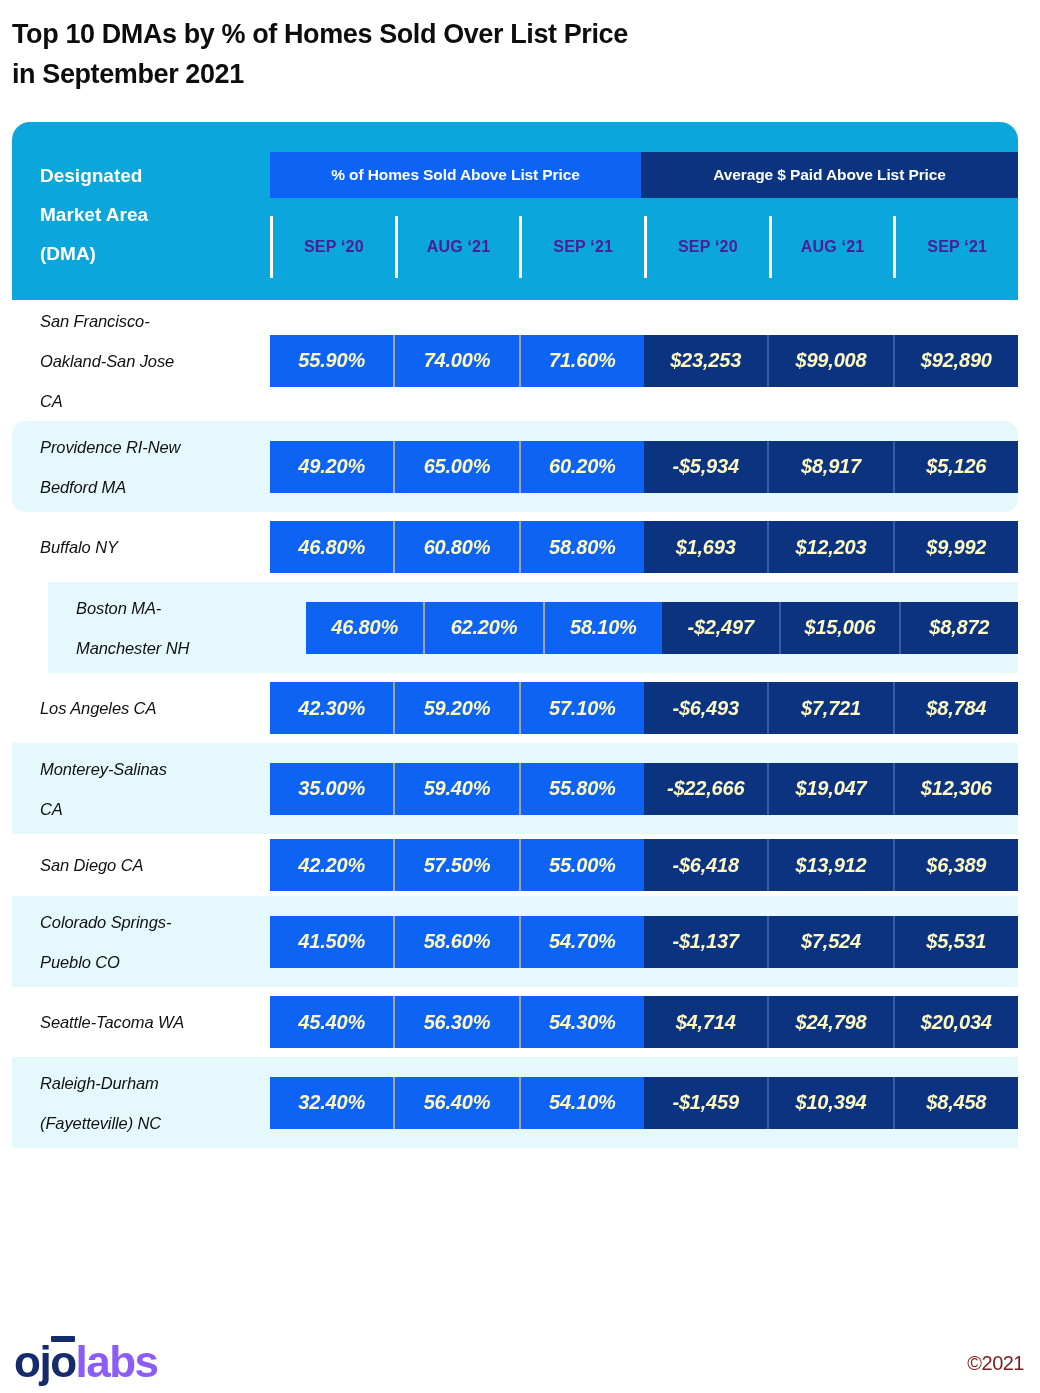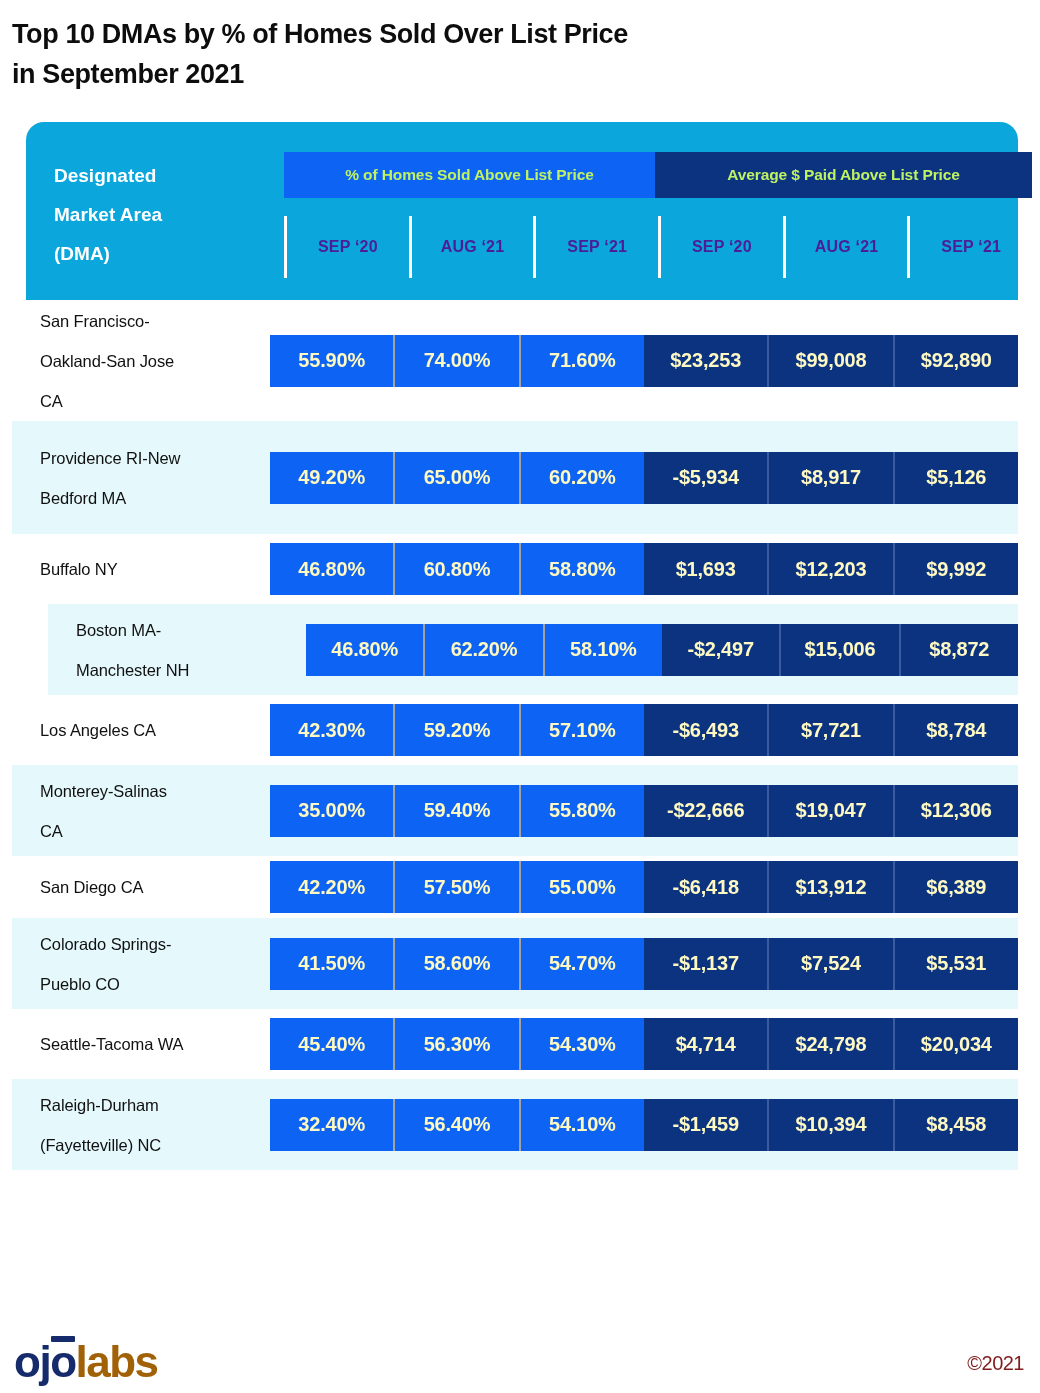--- a/index.html
+++ b/index.html
@@ -36,40 +36,39 @@
     top: 122px;
     width: 1006px;
   }
 
   
   .thead {
     background: #0BA6DC;
     border-radius: 18px 18px 0 0;
     height: 178px;
     position: relative;
-    margin-left: 14px;
   }
   .dma-title {
     position: absolute;
     left: 28px;
     top: 34px;
     width: 215px;
     color: #ffffff;
     font-size: 19px;
     font-weight: bold;
     line-height: 39px;
   }
   .group-bar {
     position: absolute;
     top: 30px;
     height: 46px;
     display: flex;
     align-items: center;
     justify-content: center;
-    color: #bef264;
+    color: #ffffff;
     font-size: 15.5px;
     font-weight: bold;
     letter-spacing: -0.1px;
     white-space: nowrap;
   }
   .group-bar.pct {
     left: 258px;
     width: 371px;
     background: #0D63F3;
   }
@@ -98,20 +97,21 @@
     border-left: 3px solid #ffffff;
     white-space: nowrap;
   }
 
   
   .trow {
     position: relative;
     display: flex;
     align-items: center;
     background: #ffffff;
+    font-style: italic;
   }
   .trow.alt { background: #E5F9FD; }
 
   .dma-cell {
     width: 258px;
     flex: 0 0 258px;
     padding-left: 28px;
     box-sizing: border-box;
     font-size: 16.5px;
     line-height: 40px;
@@ -172,21 +172,21 @@
   .logo .ojo-o2::before {
     content: "";
     position: absolute;
     left: 1px;
     right: 1px;
     top: -2px;
     height: 6px;
     background: #152B6B;
     border-radius: 1px;
   }
-  .logo .labs { color: #a16207; }
+  .logo .labs { color: #8b5cf6; }
   .copyright {
     position: absolute;
     right: 16px;
     top: 22px;
     font-size: 20px;
     color: #7f1d1d;
     letter-spacing: -0.5px;
   }
 </style>
 </head>
@@ -228,21 +228,21 @@
         </div>
         <div class="vals">
           <div class="vcell pct">55.90%</div>
           <div class="vcell pct">74.00%</div>
           <div class="vcell pct">71.60%</div>
           <div class="vcell avg gstart">$23,253</div>
           <div class="vcell avg">$99,008</div>
           <div class="vcell avg">$92,890</div>
         </div>
       </div>
-      <div class="trow alt" style="height: 113px;">
+      <div class="trow alt" style="height: 91px; border-radius: 14px;">
         <div class="dma-cell">
           <div>Providence RI-New</div>
           <div>Bedford MA</div>
         </div>
         <div class="vals">
           <div class="vcell pct">49.20%</div>
           <div class="vcell pct">65.00%</div>
           <div class="vcell pct">60.20%</div>
           <div class="vcell avg gstart">-$5,934</div>
           <div class="vcell avg">$8,917</div>

